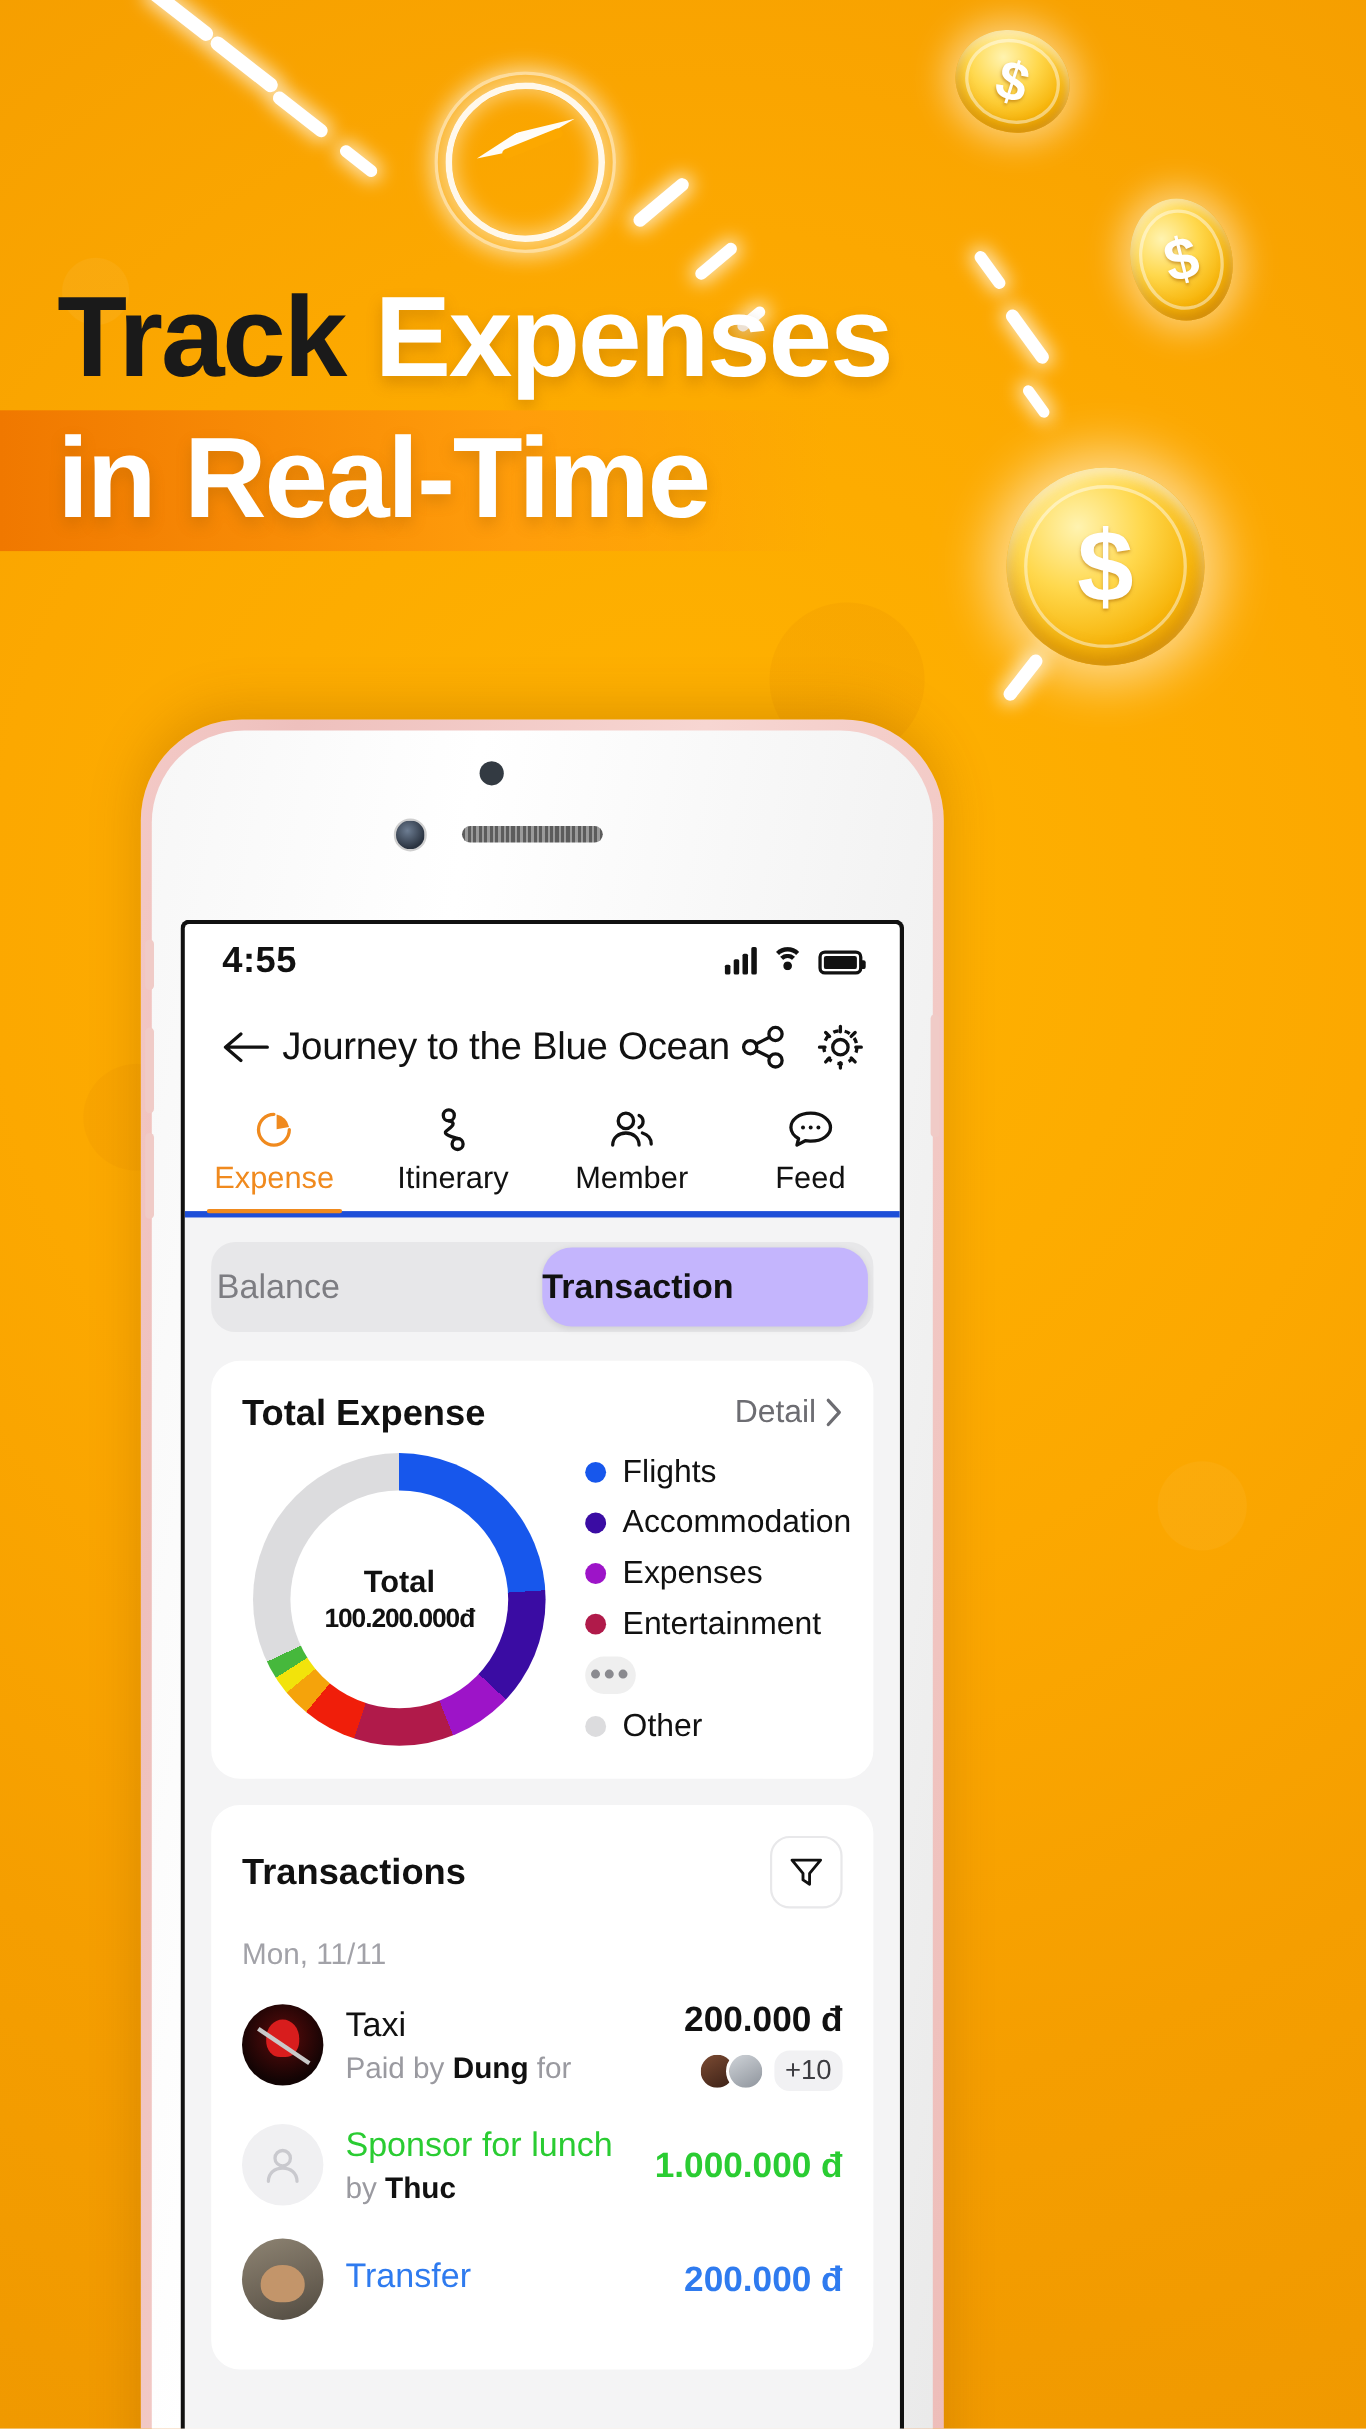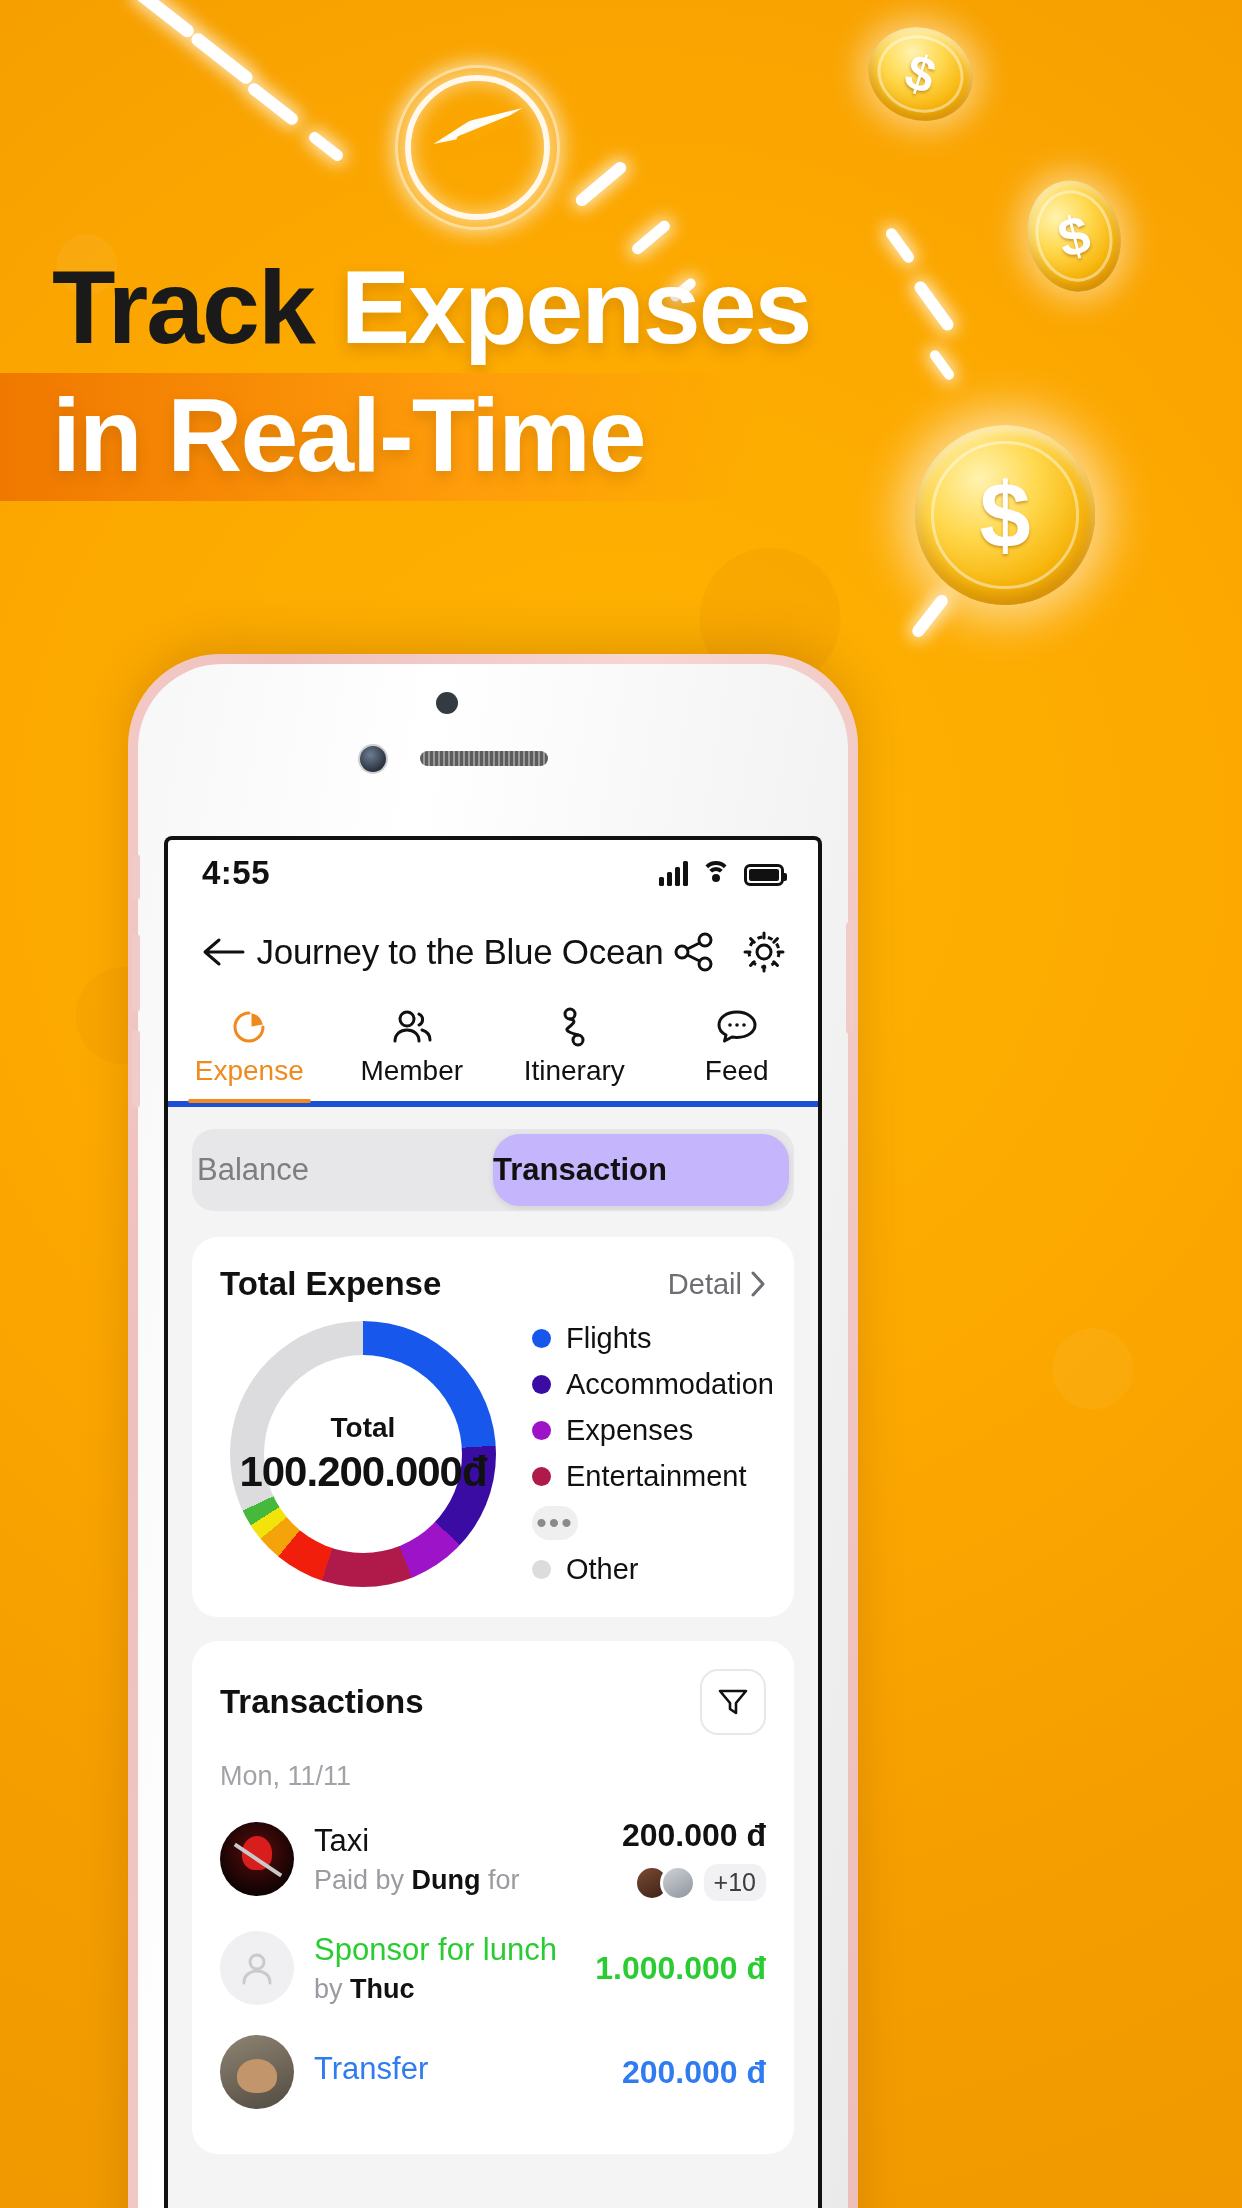--- a/index.html
+++ b/index.html
@@ -188,21 +188,21 @@
 
   .chart-row{ display:flex; align-items:center; margin-top:18px; }
   .donut-wrap{ position:relative; width:266px; height:266px; flex:0 0 auto; margin-left:10px; }
   .donut{ width:266px; height:266px; border-radius:50%; }
   .donut-hole{
     position:absolute; left:34px; top:34px; width:198px; height:198px;
     border-radius:50%; background:#fff;
     display:flex; flex-direction:column; align-items:center; justify-content:center; gap:4px;
   }
   .donut-label{ font-size:28px; font-weight:bold; }
-  .donut-value{ font-size:42px; font-weight:bold; letter-spacing:-1px; white-space:nowrap;text-align:right; }
+  .donut-value{ font-size:24px; font-weight:bold; letter-spacing:-1px; white-space:nowrap;text-align:right; }
 
   .legend{ flex:1; padding-left:36px; display:flex; flex-direction:column; gap:13px; }
   .legend-item{ display:flex; align-items:center; gap:15px; font-size:29px; }
   .legend-dot{ width:19px; height:19px; border-radius:50%; flex:0 0 auto; }
   .legend-more{ width:46px; height:34px; border-radius:17px; background:#efefef;
                 display:flex; align-items:center; justify-content:center;
                 color:#8a8a8f; font-size:30px; line-height:1; letter-spacing:2px; }
 
   .tx-head{ display:flex; align-items:center; justify-content:space-between; }
   .filter-btn{ width:66px; height:66px; border-radius:18px; border:2px solid #e8e8ea;
@@ -347,38 +347,38 @@
             <span class="tab-ico">
               <svg width="40" height="40" viewBox="0 0 40 40" fill="none" stroke="#F08A1E" stroke-width="3">
                 <path d="M20 6 a14 14 0 1 0 14 14" stroke-linecap="round"></path>
                 <path d="M22.5 6.2 A14 14 0 0 1 33.8 17.5 L22.5 19.5 Z" fill="#F08A1E" stroke="none"></path>
               </svg>
             </span>
             <span class="tab-label">Expense</span>
           </div>
           <div class="tab">
             <span class="tab-ico">
+              <svg width="40" height="42" viewBox="0 0 40 42" fill="none" stroke="#111" stroke-width="3">
+                <circle cx="16" cy="8" r="5"></circle>
+                  <circle cx="24" cy="34" r="5"></circle>
+                <path d="M16 13 c10 2 -2 8 -3 10 c-1 3 8 5 11 6" stroke-linecap="round"></path>
+              </svg>
+            </span>
+            <span class="tab-label">Itinerary</span>
+          </div>
+          <div class="tab">
+            <span class="tab-ico">
               <svg width="46" height="40" viewBox="0 0 46 40" fill="none" stroke="#111" stroke-width="3">
                 <circle cx="18" cy="12" r="7"></circle>
                 <path d="M6 34 c0-7 5.5-11 12-11 s12 4 12 11" stroke-linecap="round"></path>
                 <path d="M30 7 a6 6 0 0 1 0 11" stroke-linecap="round"></path>
                 <path d="M33 23 c5 1.5 8 5 8 10" stroke-linecap="round"></path>
               </svg>
             </span>
             <span class="tab-label">Member</span>
-          </div>
-          <div class="tab">
-            <span class="tab-ico">
-              <svg width="40" height="42" viewBox="0 0 40 42" fill="none" stroke="#111" stroke-width="3">
-                <circle cx="16" cy="8" r="5"></circle>
-                  <circle cx="24" cy="34" r="5"></circle>
-                <path d="M16 13 c10 2 -2 8 -3 10 c-1 3 8 5 11 6" stroke-linecap="round"></path>
-              </svg>
-            </span>
-            <span class="tab-label">Itinerary</span>
           </div>
           <div class="tab">
             <span class="tab-ico">
               <svg width="42" height="40" viewBox="0 0 42 40" fill="none" stroke="#111" stroke-width="3">
                 <path d="M21 5 C10 5 3 11 3 18 c0 4 3 8 7 10 l-1.5 6 L16 30 a24 24 0 0 0 5 .4 c11 0 18-6 18-12.4 S32 5 21 5 Z" stroke-linejoin="round"></path>
                 <circle cx="14" cy="18" r="1.8" fill="#111" stroke="none"></circle>
                 <circle cx="21" cy="18" r="1.8" fill="#111" stroke="none"></circle>
                 <circle cx="28" cy="18" r="1.8" fill="#111" stroke="none"></circle>
               </svg>
             </span>

